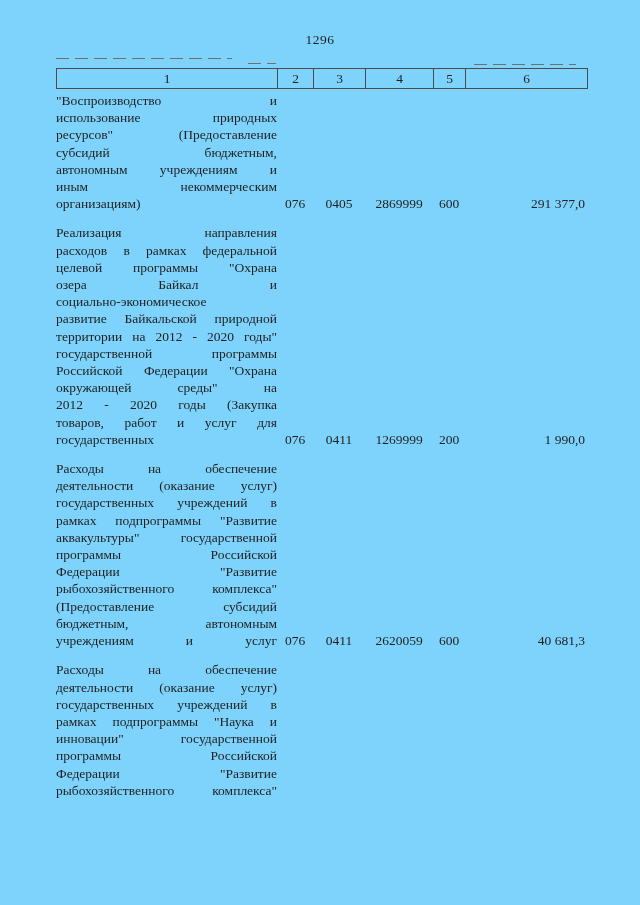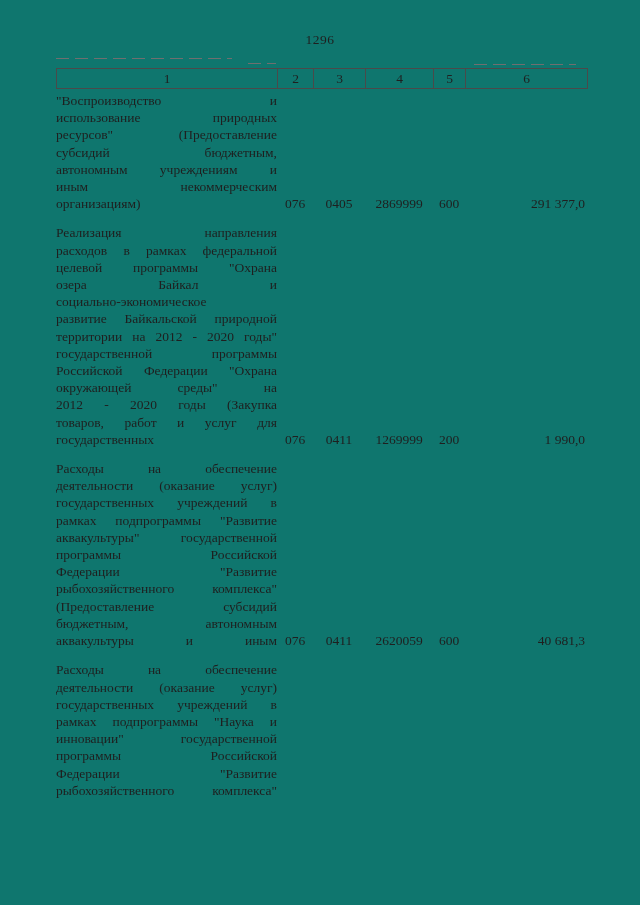--- a/index.html
+++ b/index.html
@@ -3,21 +3,21 @@
 <meta charset="utf-8">
 <style>
   * { margin: 0; padding: 0; box-sizing: border-box; }
   html, body { background: #ffffff; }
   body {
     width: 640px; height: 905px;
     font-family: "Liberation Serif", "DejaVu Serif", serif;
     color: #1f1f1f;
     overflow: hidden;
   }
-  .page { position: relative; width: 640px; height: 905px; background: #0f766e; }
+  .page { position: relative; width: 640px; height: 905px; background: #7dd3fc; }
 
   .page-number {
     position: absolute; top: 33px; left: 0; width: 640px;
     text-align: center; font-size: 13.5px; line-height: 14px;
     letter-spacing: 0.5px;
   }
 
   
   .scan-dash {
     position: absolute; height: 1px;
@@ -125,21 +125,21 @@
         <div class="line">Расходы на обеспечение</div>
         <div class="line">деятельности (оказание услуг)</div>
         <div class="line">государственных учреждений в</div>
         <div class="line">рамках подпрограммы "Развитие</div>
         <div class="line">аквакультуры" государственной</div>
         <div class="line">программы Российской</div>
         <div class="line">Федерации "Развитие</div>
         <div class="line">рыбохозяйственного комплекса"</div>
         <div class="line">(Предоставление субсидий</div>
         <div class="line">бюджетным, автономным</div>
-        <div class="line">аквакультуры и иным</div>
+        <div class="line">учреждениям и услуг</div>
       </div>
       <div class="code">076</div>
       <div class="code">0411</div>
       <div class="code">2620059</div>
       <div class="code">600</div>
       <div class="amount">40 681,3</div>
     </div>
 
     <div class="trow">
       <div class="name">

